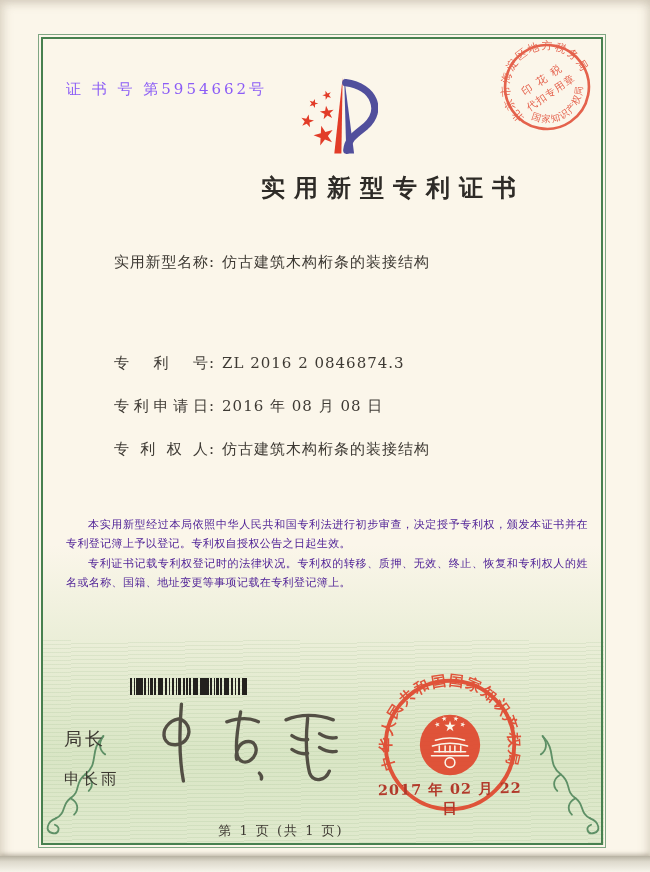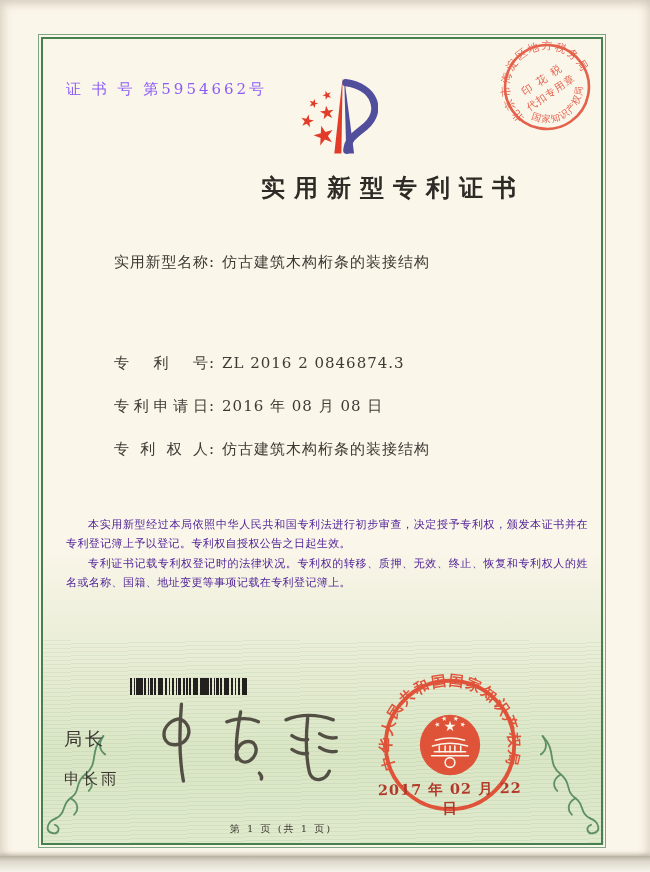--- a/index.html
+++ b/index.html
@@ -49,21 +49,21 @@
   .signer-name{position:absolute;left:64px;top:757px;font-family:"DejaVu Sans","Liberation Sans",sans-serif;
         font-size:15.5px;letter-spacing:3px;color:#3c3831;margin-top:12px;}
   .signature{position:absolute;left:142px;top:692px;width:212px;height:104px;opacity:.88;}
 
   .seal{position:absolute;left:377px;top:672px;width:146px;height:146px;opacity:.93;}
   .seal-date{position:absolute;left:368px;top:780px;width:164px;text-align:center;
         font-size:14.5px;font-weight:bold;letter-spacing:1px;color:#b2392a;transform:rotate(-1deg);}
 
   .tax-stamp{position:absolute;left:500px;top:40px;width:94px;height:94px;transform:rotate(-34deg);opacity:.9;}
 
-  .footer{position:absolute;left:0;top:822px;width:562px;text-align:center;font-size:10px;
+  .footer{position:absolute;left:0;top:822px;width:562px;text-align:center;font-size:13px;
         letter-spacing:2px;color:#3f3a33;}
 </style>
 </head>
 <body>
 
 <div class="page">
 
   <div class="green-tint"></div>
   <div class="green-lines"></div>
 

